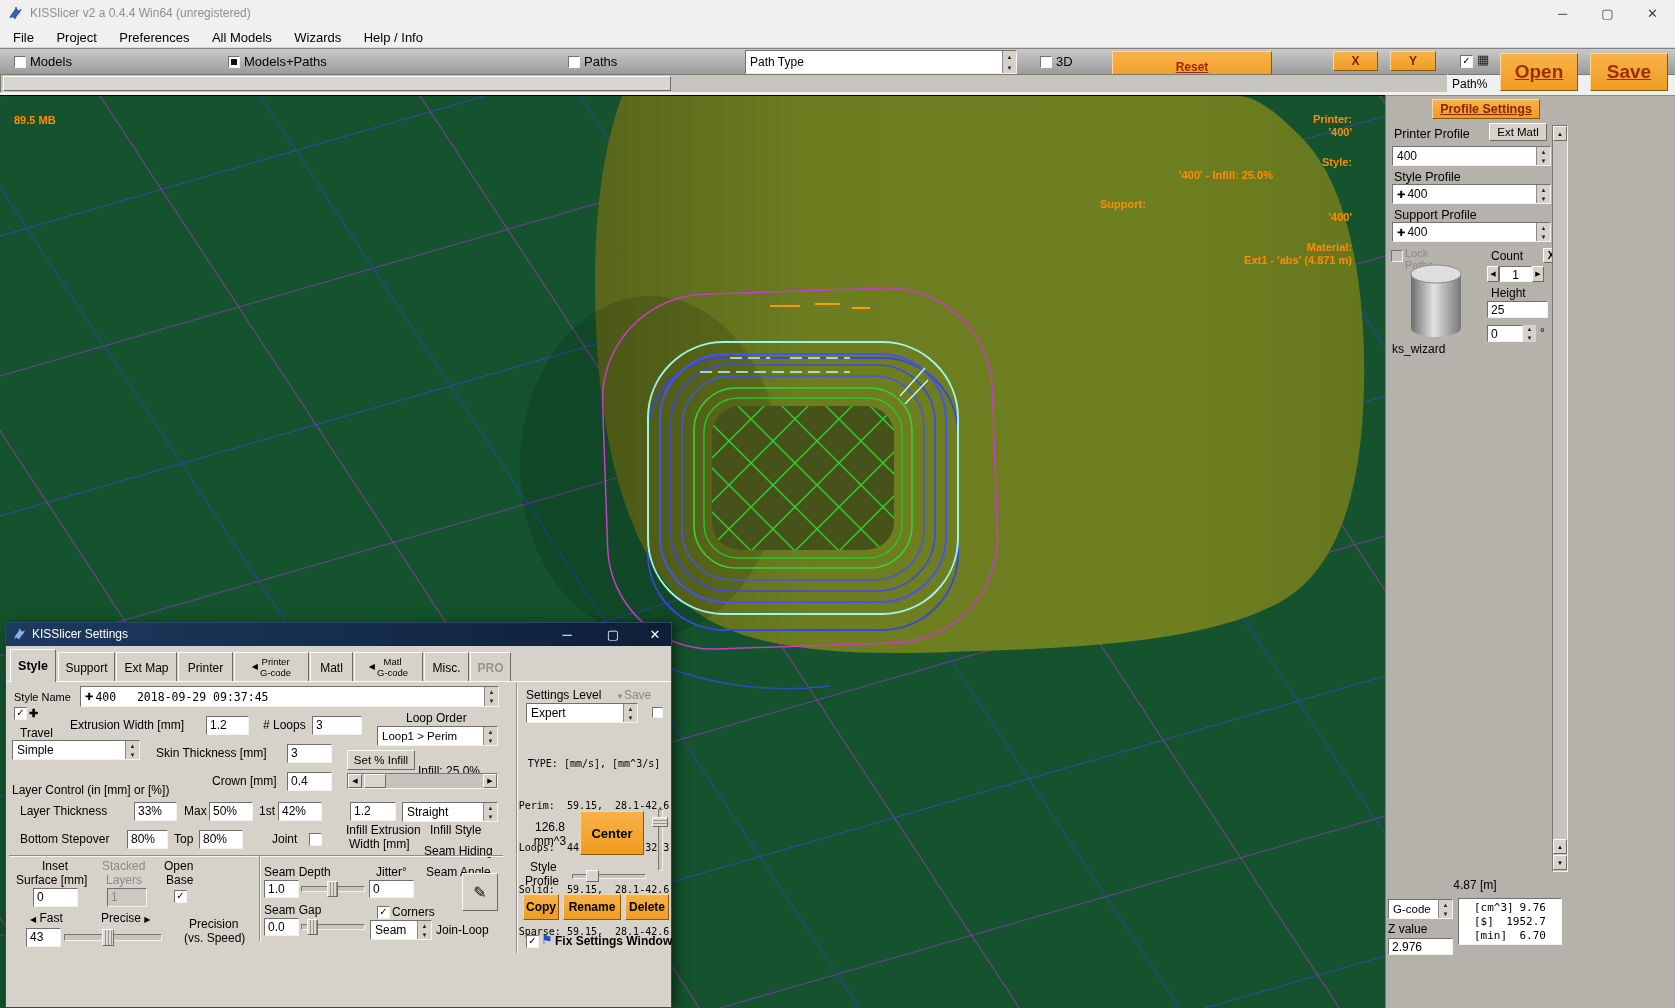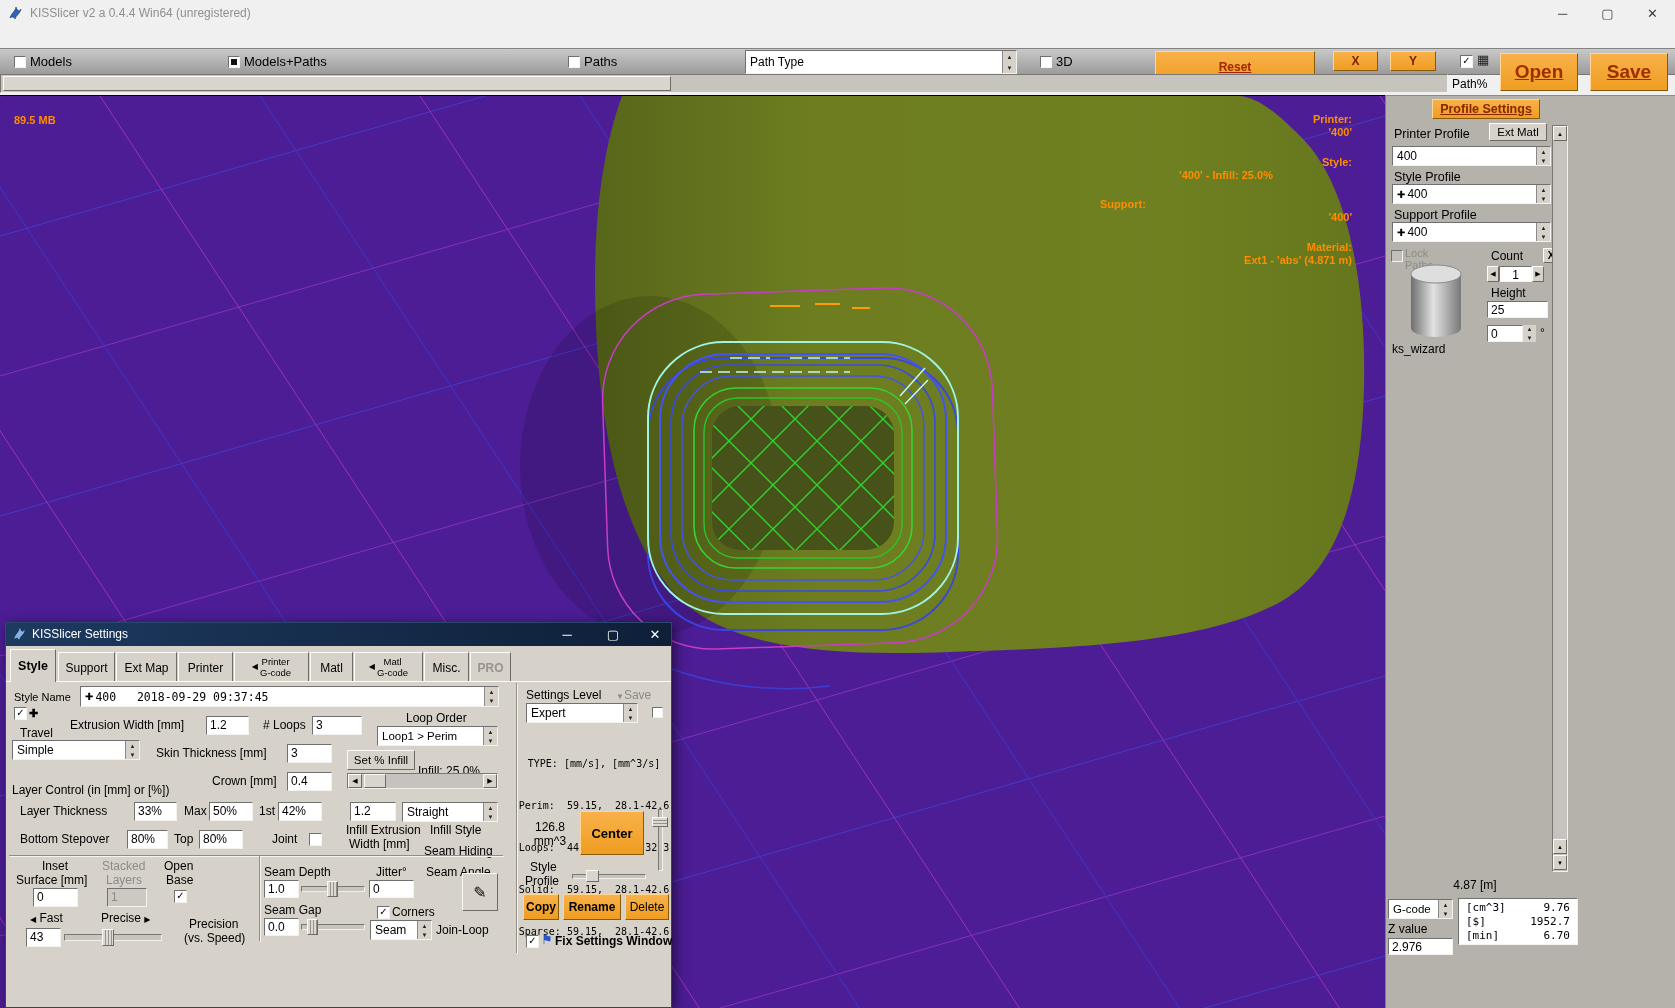--- a/index.html
+++ b/index.html
@@ -57,20 +57,28 @@
         <span>─</span>
       </div>
     <div class="wctl" style="left:1585px;top:0;width:45px;height:27px">
         <span>▢</span>
       </div>
     <div class="wctl" style="left:1630px;top:0;width:45px;height:27px">
         <span>✕</span>
       </div>
   </div>
 
+  <div class="abs" style="left:0;top:27px;width:1675px;height:21px;background:#f0f0f0;border-bottom:1px solid #d8d8d8;padding-left:4px">
+    <span class="menu-item">File</span>
+    <span class="menu-item">Project</span>
+    <span class="menu-item">Preferences</span>
+    <span class="menu-item">All Models</span>
+    <span class="menu-item">Wizards</span>
+    <span class="menu-item">Help / Info</span>
+  </div>
 
   <div class="abs" style="left:0;top:48px;width:1675px;height:27px;background:linear-gradient(180deg,#c9c9c9,#9b9b9b);border-top:1px solid #838383;border-bottom:1px solid #777"></div>
 
   <div class="rsq" style="left:14px;top:56px"></div>
   <div class="lbl s13" style="left:30px;top:55px">Models</div>
 
   <div class="rsq" style="left:228px;top:56px">
       <div class="dot"></div>
     </div>
   <div class="lbl s13" style="left:244px;top:55px">Models+Paths</div>
@@ -82,40 +90,40 @@
     <div class="val s13">Path Type</div>
     <div class="spin">
       <span>▲</span>
       <span>▼</span>
     </div>
   </div>
 
   <div class="rsq" style="left:1040px;top:56px"></div>
   <div class="lbl s13" style="left:1056px;top:55px">3D</div>
 
-  <div class="btn orange redtxt s13" style="left:1155px;top:51px;width:160px;height:32px">Reset</div>
+  <div class="btn orange redtxt s13" style="left:1112px;top:51px;width:160px;height:32px">Reset</div>
   <div class="btn orange" style="left:1333px;top:51px;width:45px;height:20px;font-weight:bold;color:#7a2500">X</div>
   <div class="btn orange" style="left:1390px;top:51px;width:46px;height:20px;font-weight:bold;color:#7a2500">Y</div>
 
   <div class="cb" style="left:1460px;top:55px"><span>✓</span></div>
   <div class="lbl s13" style="left:1477px;top:53px;color:#222">▦</div>
 
   <div class="abs track" style="left:0;top:74px;width:1448px;height:19px">
     <div class="abs thumb" style="left:2px;top:1px;width:668px;height:15px"></div>
   </div>
   <div class="lbl" style="left:1452px;top:78px">Path%</div>
 
   <div class="btn orange" style="left:1500px;top:53px;width:78px;height:38px;z-index:5">
     <span class="redtxt" style="font-size:19px;color:#9c2e00">Open</span>
   </div>
   <div class="btn orange" style="left:1590px;top:53px;width:78px;height:38px;z-index:5">
     <span class="redtxt" style="font-size:19px;color:#9c2e00">Save</span>
   </div>
 
-  <div class="abs" style="left:0;top:95px;width:1385px;height:913px;background:#4c1d95;border-top:1px solid #000">
+  <div class="abs" style="left:0;top:95px;width:1385px;height:913px;background:#14532d;border-top:1px solid #000">
     <svg width="1385" height="913" viewBox="0 0 1385 913" style="position:absolute;left:0;top:0">
       <defs>
         <linearGradient id="olive" x1="0" y1="0" x2="1" y2="0">
           <stop offset="0" stop-color="#57661a"></stop>
           <stop offset="0.28" stop-color="#6d7d20"></stop>
           <stop offset="0.75" stop-color="#6f8021"></stop>
           <stop offset="1" stop-color="#66761d"></stop>
         </linearGradient>
         <linearGradient id="cylg" x1="0" y1="0" x2="1" y2="0">
           <stop offset="0" stop-color="#6e6e6e"></stop>
@@ -272,21 +280,21 @@
   <div class="lbl" style="left:1415px;top:879px;width:120px;text-align:center">4.87 [m]</div>
 
   <div class="combo" style="left:1388px;top:899px;width:65px;height:20px">
     <div class="val" style="font-size:11.5px">G-code</div>
     <div class="spin">
       <span>▲</span>
       <span>▼</span>
     </div>
   </div>
 
-  <div class="tb mono" style="left:1458px;top:898px;width:120px;height:47px;padding:2px 4px">
+  <div class="tb mono" style="left:1458px;top:898px;width:104px;height:47px;padding:2px 12px">
     <div class="stat-row">
         <span>[cm^3]</span>
         <span>9.76</span>
       </div>
     <div class="stat-row">
         <span>[$]</span>
         <span>1952.7</span>
       </div>
     <div class="stat-row">
         <span>[min]</span>
@@ -516,20 +524,20 @@
 
     <div class="lbl" style="left:524px;top:238px">Style</div>
     <div class="lbl" style="left:519px;top:252px">Profile</div>
     <div class="abs" style="left:566px;top:246px;width:74px;height:14px">
       <div class="abs track" style="left:0;top:5px;width:74px;height:5px"></div>
       <div class="abs thumb" style="left:14px;top:1px;width:13px;height:12px"></div>
     </div>
 
     <div class="btn orange" style="left:517px;top:271px;width:36px;height:26px;font-weight:bold">Copy</div>
     <div class="btn orange" style="left:557px;top:271px;width:58px;height:26px;font-weight:bold">Rename</div>
-    <div class="btn orange" style="left:619px;top:271px;width:44px;height:26px;font-weight:normal">Delete</div>
+    <div class="btn orange" style="left:619px;top:271px;width:44px;height:26px;font-weight:bold">Delete</div>
 
     <div class="cb" style="left:520px;top:312px"><span>✓</span></div>
     <div class="lbl" style="left:535px;top:310px;color:#2753c9;font-size:13px">⚑</div>
     <div class="lbl" style="left:549px;top:312px;font-weight:bold">Fix Settings Window</div>
   </div>
 
 </div>
 
 </body></html>

